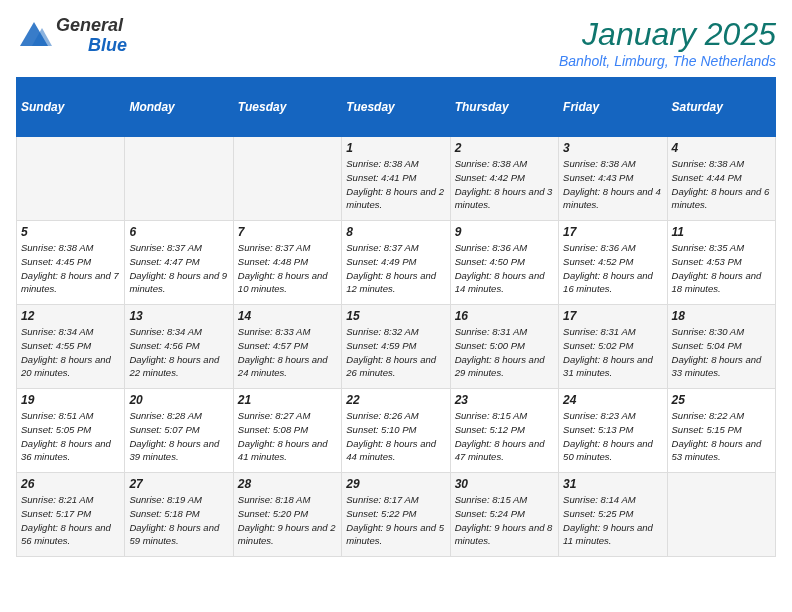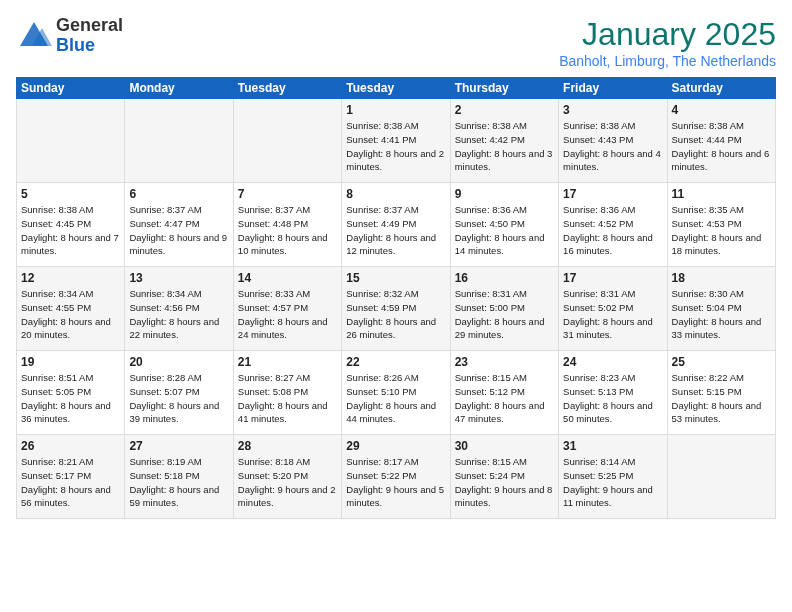--- a/index.html
+++ b/index.html
@@ -7,20 +7,21 @@
       font-family: Arial, sans-serif;
       background: #fff;
       width: 792px;
       height: 612px;
       overflow: hidden;
     }
     .page {
       width: 792px;
       height: 441px;
       padding: 16px 16px 10px 16px;
+      font-style: italic;
     }
     .header {
       display: flex;
       justify-content: space-between;
       align-items: flex-start;
       margin-bottom: 8px;
     }
     .logo {
       display: flex;
       align-items: center;
@@ -32,20 +33,21 @@
     }
     .logo-general {
       font-size: 18px;
       font-weight: bold;
       color: #333;
     }
     .logo-blue {
       font-size: 18px;
       font-weight: bold;
       color: #1565C0;
+      margin-left: 32px;
     }
     .logo-icon {
       width: 36px;
       height: 36px;
       margin-right: 4px;
     }
     .title-block {
       text-align: right;
     }
     .month-title {
@@ -58,21 +60,21 @@
       color: #3b82f6;
     }
     table {
       width: 100%;
       border-collapse: collapse;
       table-layout: fixed;
     }
     thead th {
       background-color: #1565C0;
       color: #fff;
-      padding: 3px 4px;
+      padding: 22px 4px;
       font-size: 12px;
       font-weight: bold;
       text-align: left;
       border: 1px solid #1565C0;
     }
     tbody td {
       vertical-align: top;
       padding: 4px 4px;
       font-size: 9.5px;
       color: #222;

